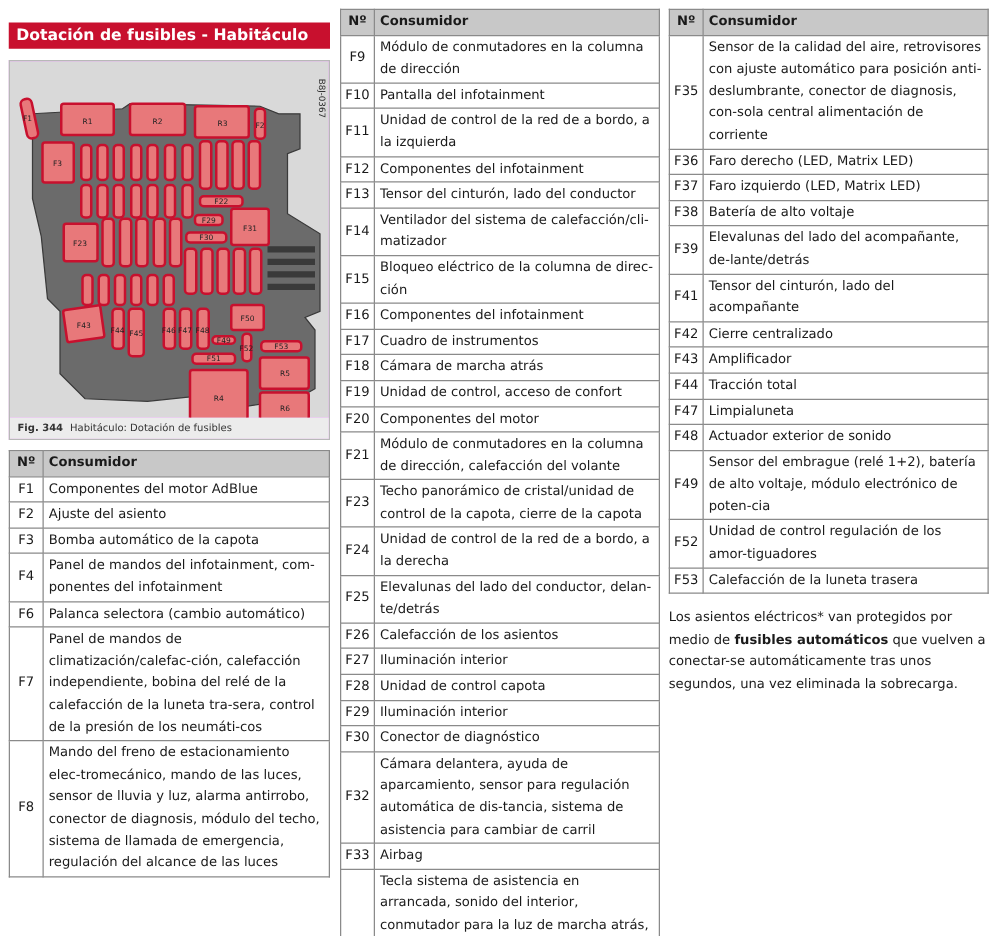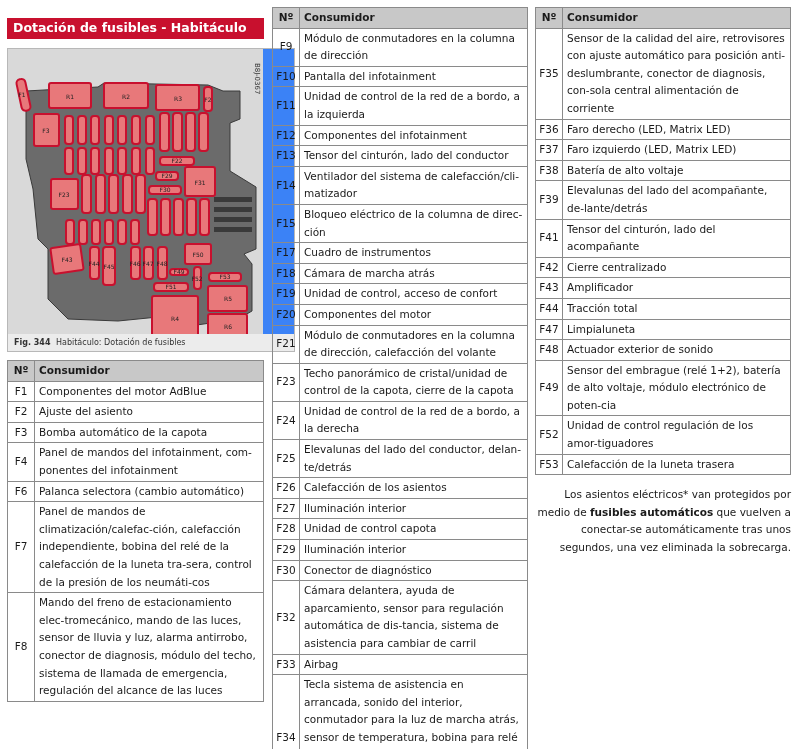--- a/index.html
+++ b/index.html
@@ -18,23 +18,23 @@
     font-weight: bold;
     font-size: 12.5px;
     padding: 3px 6px 4px 6px;
     height: 21px;
     line-height: 14px;
     white-space: nowrap;
   }
 
   .figure {
     margin-top: 9px;
-    width: 288px;
+    width: 257px;
     border: 1px solid #b8b8b8;
-    background: #3b82f6;
+    background: #f0abfc;
   }
   .figure svg { display: block; }
   .fig-caption {
     background: #ececec;
     font-size: 8px;
     padding: 4px 6px;
     height: 17px;
     color: #333;
     white-space: nowrap;
   }
@@ -65,21 +65,20 @@
   table.fuse th.desc { border-left: 1.5px solid #555; }
 
   .left-table { margin-top: 8px; }
   .mid-table td.num, .mid-table th.num { width: 24px; }
 
   .note {
     margin-top: 11px;
     font-size: 10.5px;
     line-height: 17.5px;
     color: #1a1a1a;
-    text-align: right;
   }
   .note b { font-weight: bold; }
 </style>
 </head>
 <body>
 
 <div class="col col-left">
   <div class="section-title">Dotación de fusibles - Habitáculo</div>
 
   <div class="figure">
@@ -288,20 +287,24 @@
         </tr>
       <tr>
           <td class="num">F14</td>
           <td class="desc">Ventilador del sistema de calefacción/cli-matizador</td>
         </tr>
       <tr>
           <td class="num">F15</td>
           <td class="desc">Bloqueo eléctrico de la columna de direc-ción</td>
         </tr>
       <tr>
+          <td class="num">F16</td>
+          <td class="desc">Componentes del infotainment</td>
+        </tr>
+      <tr>
           <td class="num">F17</td>
           <td class="desc">Cuadro de instrumentos</td>
         </tr>
       <tr>
           <td class="num">F18</td>
           <td class="desc">Cámara de marcha atrás</td>
         </tr>
       <tr>
           <td class="num">F19</td>
           <td class="desc">Unidad de control, acceso de confort</td>

